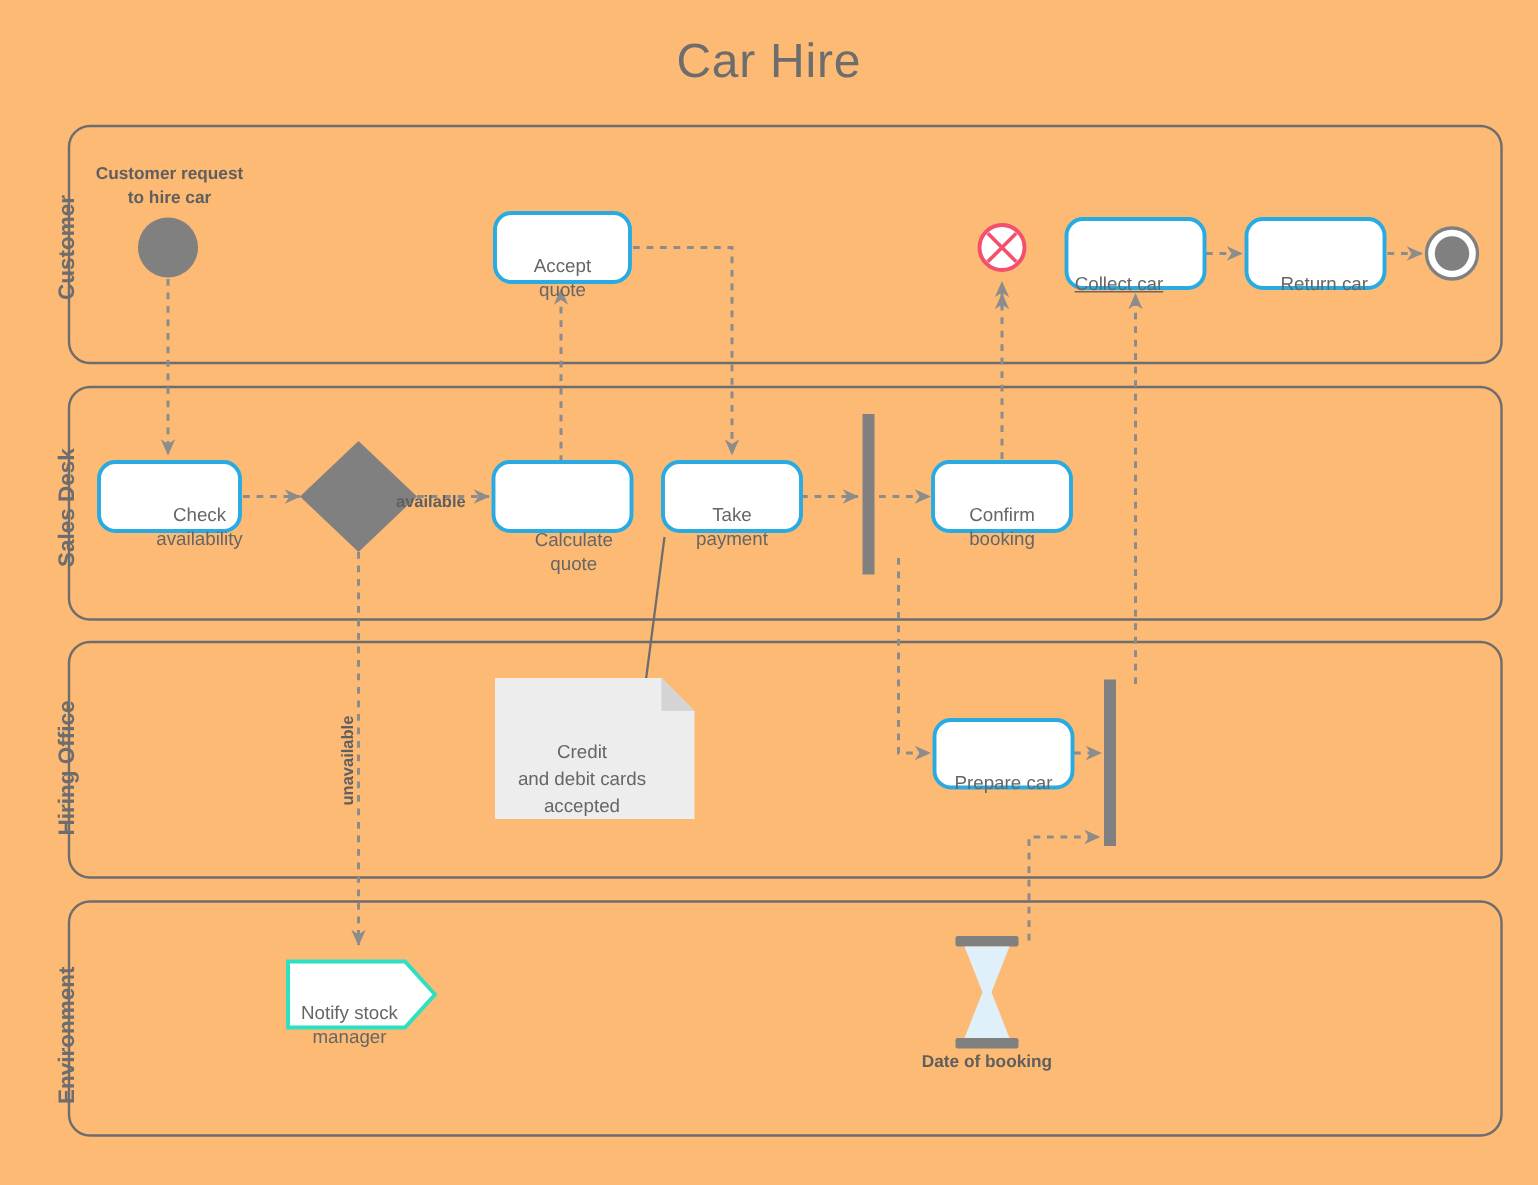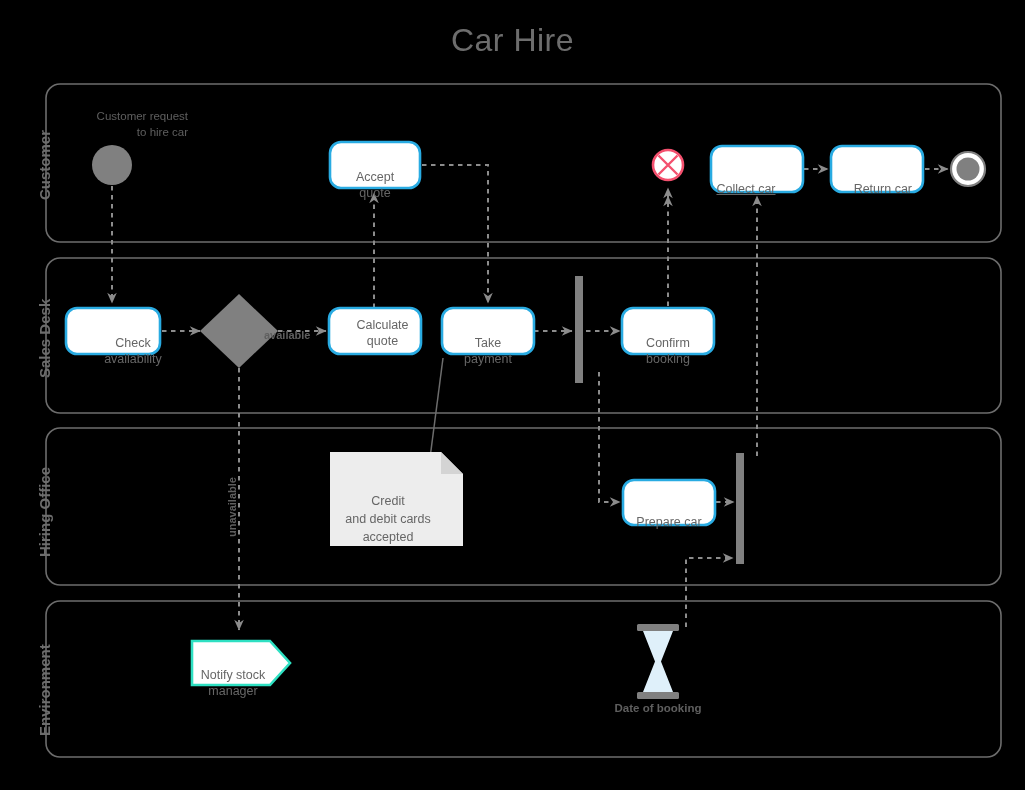--- a/index.html
+++ b/index.html
@@ -6,21 +6,21 @@
   body{
     font-family:"Liberation Sans","DejaVu Sans",sans-serif;
     color:#6d6d6d;
     -webkit-font-smoothing:antialiased;
   }
   #canvas{
     position:relative;
     width:1025px;
     height:790px;
     overflow:hidden;
-    background:#000000;
+    background:#fdba74;
   }
   #diagram-svg{
     position:absolute;
     left:0; top:0;
     width:1025px;
     height:790px;
   }
   .lane-label{
     position:absolute;
     font-weight:bold;
@@ -72,23 +72,23 @@
     position:absolute;
     text-align:center;
     font-size:11.5px;
     font-weight:bold;
     color:#5f5f5f;
     white-space:pre;
     line-height:15px;
   }
   .start-caption{
     position:absolute;
-    text-align:right;
+    text-align:center;
     font-size:11.5px;
-    font-weight:normal;
+    font-weight:bold;
     color:#5f5f5f;
     white-space:pre;
     line-height:16px;
   }
 </style>
 </head>
 <body>
 
 <div id="canvas">
 
@@ -239,21 +239,21 @@
   <div class="node-text" style="left:330px; top:149px; width:90px;">Accept
 quote</div>
 
   <div class="node-text" style="left:711px; top:161px; width:70px;text-decoration:underline;">Collect car</div>
 
   <div class="node-text" style="left:804px; top:161px; width:108px;text-align:right;">Return car</div>
 
   <div class="node-text" style="left:66px; top:315px; width:94px;padding-left:20px;">Check
 availability</div>
 
-  <div class="node-text" style="left:329px; top:297px; width:107px;">Calculate
+  <div class="node-text" style="left:329px; top:332px; width:107px;">Calculate
 quote</div>
 
   <div class="node-text" style="left:442px; top:315px; width:92px;">Take
 payment</div>
 
   <div class="node-text" style="left:622px; top:315px; width:92px;">Confirm
 booking</div>
 
   <div class="note-text" style="left:330px; top:492px; width:116px;">Credit
 and debit cards

